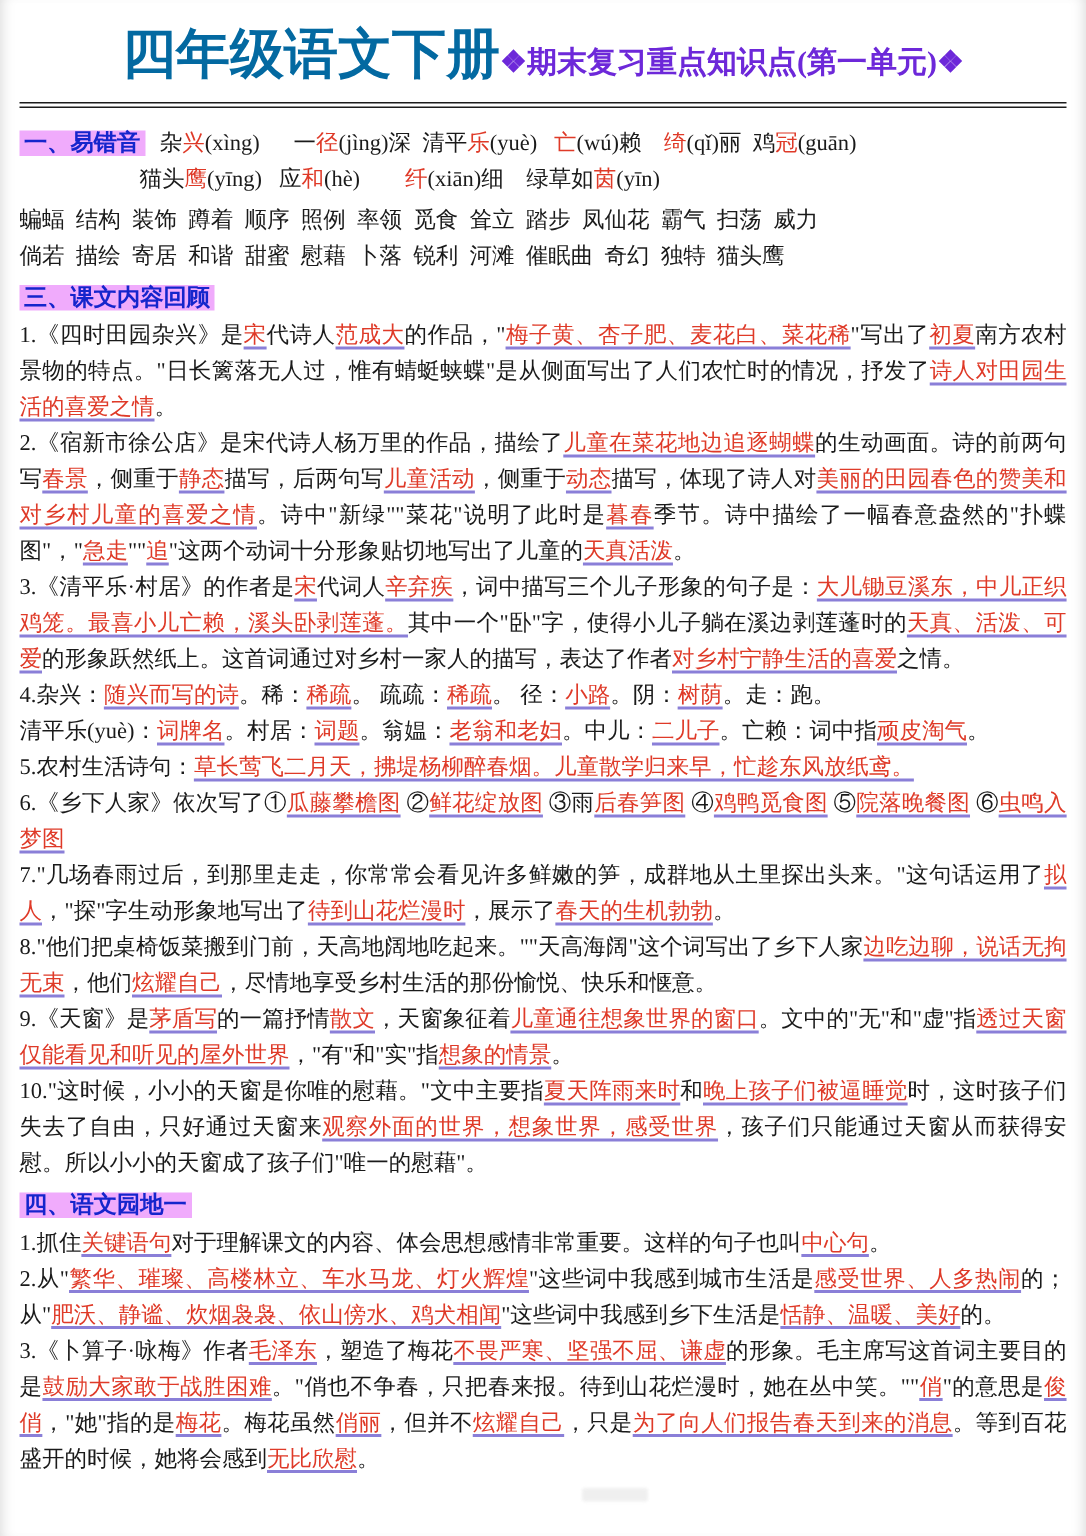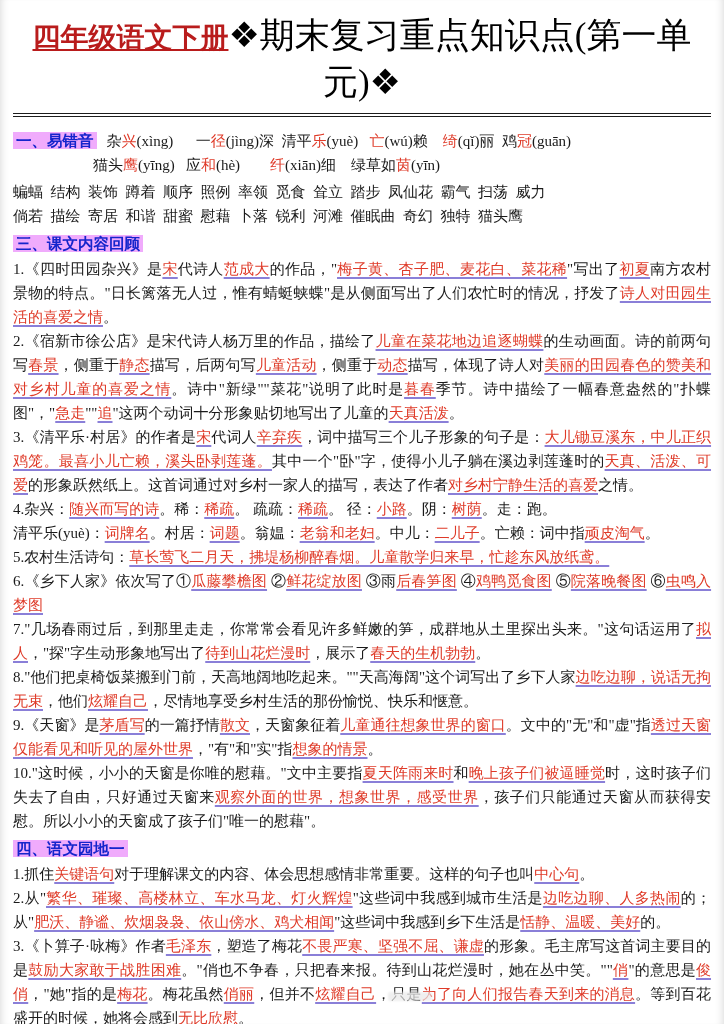--- a/index.html
+++ b/index.html
@@ -8,22 +8,22 @@
     font-family:"Liberation Serif","DejaVu Serif",serif;
     color:#1a1a1a;overflow:hidden;
     box-shadow:inset 8px 0 10px -8px rgba(0,0,0,.18), inset -8px 0 10px -8px rgba(0,0,0,.18);
   }
   .page{padding:6px 13px 0 13px;}
   .title-wrap{
     text-align:center;
     border-bottom:4px double #1c1c1c;
     padding:6px 0 7px 0;margin:0 0 12px 0;
   }
-  .title-black{font-size:28px;font-weight:bold;color:#b91c1c;text-decoration:underline;}
-  .title-red{font-size:35px;font-weight:normal;color:#000000;}
+  .title-black{font-size:36px;font-weight:bold;color:#0369a1;}
+  .title-red{font-size:20px;font-weight:bold;color:#6d28d9;}
   .section{margin:0 0 3px 0;}
   .row{white-space:pre-wrap;line-height:24px;font-size:15px;}
   .para{line-height:24px;font-size:15px;text-align:justify;margin:0;}
   .sec-head{
     color:#1525cc;font-weight:bold;background:#f0abfc;
     padding:0 3px;margin-right:10px;font-size:15.5px;
   }
   .head-line{line-height:25px;margin:2px 0 1px 0;}
   .seg-b{color:#1a1a1a;}
   .seg-r{
@@ -65,18 +65,18 @@
         <div class="para"><span class="seg-b">5.农村生活诗句：</span><span class="seg-r">草长莺飞二月天，拂堤杨柳醉春烟。儿童散学归来早，忙趁东风放纸鸢。</span></div>
         <div class="para"><span class="seg-b">6.《乡下人家》依次写了①</span><span class="seg-r">瓜藤攀檐图</span><span class="seg-b"> ②</span><span class="seg-r">鲜花绽放图</span><span class="seg-b"> ③雨</span><span class="seg-r">后春笋图</span><span class="seg-b"> ④</span><span class="seg-r">鸡鸭觅食图</span><span class="seg-b"> ⑤</span><span class="seg-r">院落晚餐图</span><span class="seg-b"> ⑥</span><span class="seg-r">虫鸣入梦图</span></div>
         <div class="para"><span class="seg-b">7."几场春雨过后，到那里走走，你常常会看见许多鲜嫩的笋，成群地从土里探出头来。"这句话运用了</span><span class="seg-r">拟人</span><span class="seg-b">，"探"字生动形象地写出了</span><span class="seg-r">待到山花烂漫时</span><span class="seg-b">，展示了</span><span class="seg-r">春天的生机勃勃</span><span class="seg-b">。</span></div>
         <div class="para"><span class="seg-b">8."他们把桌椅饭菜搬到门前，天高地阔地吃起来。""天高海阔"这个词写出了乡下人家</span><span class="seg-r">边吃边聊，说话无拘无束</span><span class="seg-b">，他们</span><span class="seg-r">炫耀自己</span><span class="seg-b">，尽情地享受乡村生活的那份愉悦、快乐和惬意。</span></div>
         <div class="para"><span class="seg-b">9.《天窗》是</span><span class="seg-r">茅盾写</span><span class="seg-b">的一篇抒情</span><span class="seg-r">散文</span><span class="seg-b">，天窗象征着</span><span class="seg-r">儿童通往想象世界的窗口</span><span class="seg-b">。文中的"无"和"虚"指</span><span class="seg-r">透过天窗仅能看见和听见的屋外世界</span><span class="seg-b">，"有"和"实"指</span><span class="seg-r">想象的情景</span><span class="seg-b">。</span></div>
         <div class="para"><span class="seg-b">10."这时候，小小的天窗是你唯的慰藉。"文中主要指</span><span class="seg-r">夏天阵雨来时</span><span class="seg-b">和</span><span class="seg-r">晚上孩子们被逼睡觉</span><span class="seg-b">时，这时孩子们失去了自由，只好通过天窗来</span><span class="seg-r">观察外面的世界，想象世界，感受世界</span><span class="seg-b">，孩子们只能通过天窗从而获得安慰。所以小小的天窗成了孩子们"唯一的慰藉"。</span></div>
       </div>
       <div class="section">
         <div class="head-line"><span class="sec-head">四、语文园地一</span></div>
         <div class="para"><span class="seg-b">1.抓住</span><span class="seg-r">关键语句</span><span class="seg-b">对于理解课文的内容、体会思想感情非常重要。这样的句子也叫</span><span class="seg-r">中心句</span><span class="seg-b">。</span></div>
-        <div class="para"><span class="seg-b">2.从"</span><span class="seg-r">繁华、璀璨、高楼林立、车水马龙、灯火辉煌</span><span class="seg-b">"这些词中我感到城市生活是</span><span class="seg-r">边吃边聊、人多热闹</span><span class="seg-b">的；从"</span><span class="seg-r">肥沃、静谧、炊烟袅袅、依山傍水、鸡犬相闻</span><span class="seg-b">"这些词中我感到乡下生活是</span><span class="seg-r">恬静、温暖、美好</span><span class="seg-b">的。</span></div>
+        <div class="para"><span class="seg-b">2.从"</span><span class="seg-r">繁华、璀璨、高楼林立、车水马龙、灯火辉煌</span><span class="seg-b">"这些词中我感到城市生活是</span><span class="seg-r">感受世界、人多热闹</span><span class="seg-b">的；从"</span><span class="seg-r">肥沃、静谧、炊烟袅袅、依山傍水、鸡犬相闻</span><span class="seg-b">"这些词中我感到乡下生活是</span><span class="seg-r">恬静、温暖、美好</span><span class="seg-b">的。</span></div>
         <div class="para"><span class="seg-b">3.《卜算子·咏梅》作者</span><span class="seg-r">毛泽东</span><span class="seg-b">，塑造了梅花</span><span class="seg-r">不畏严寒、坚强不屈、谦虚</span><span class="seg-b">的形象。毛主席写这首词主要目的是</span><span class="seg-r">鼓励大家敢于战胜困难</span><span class="seg-b">。"俏也不争春，只把春来报。待到山花烂漫时，她在丛中笑。""</span><span class="seg-r">俏</span><span class="seg-b">"的意思是</span><span class="seg-r">俊俏</span><span class="seg-b">，"她"指的是</span><span class="seg-r">梅花</span><span class="seg-b">。梅花虽然</span><span class="seg-r">俏丽</span><span class="seg-b">，但并不</span><span class="seg-r">炫耀自己</span><span class="seg-b">，只是</span><span class="seg-r">为了向人们报告春天到来的消息</span><span class="seg-b">。等到百花盛开的时候，她将会感到</span><span class="seg-r">无比欣慰</span><span class="seg-b">。</span></div>
       </div>
     </div>
 </div>
 <div class="watermark"></div>
 
 </body></html>

